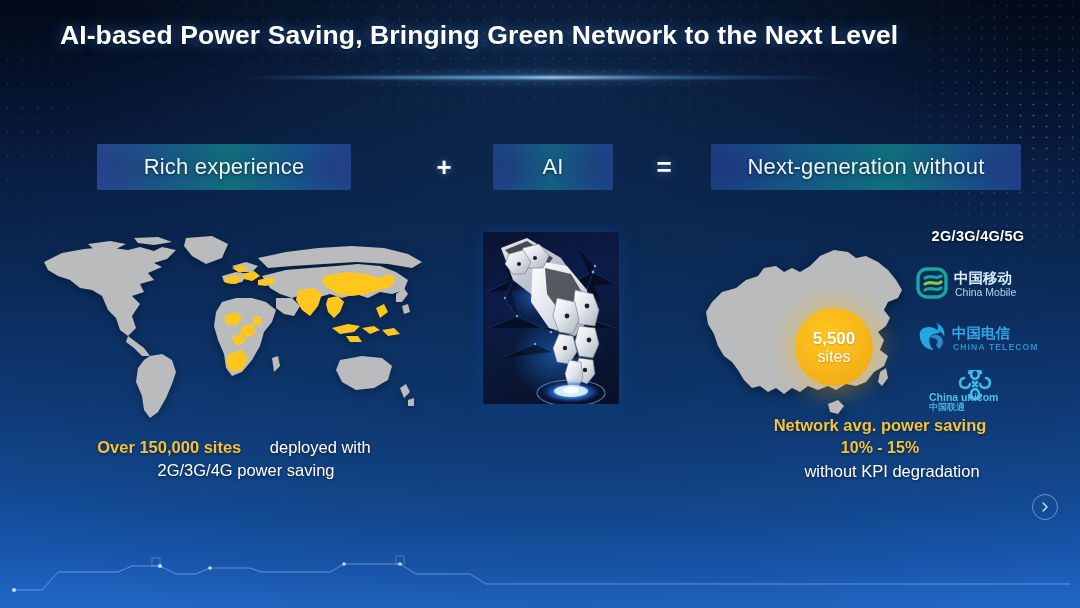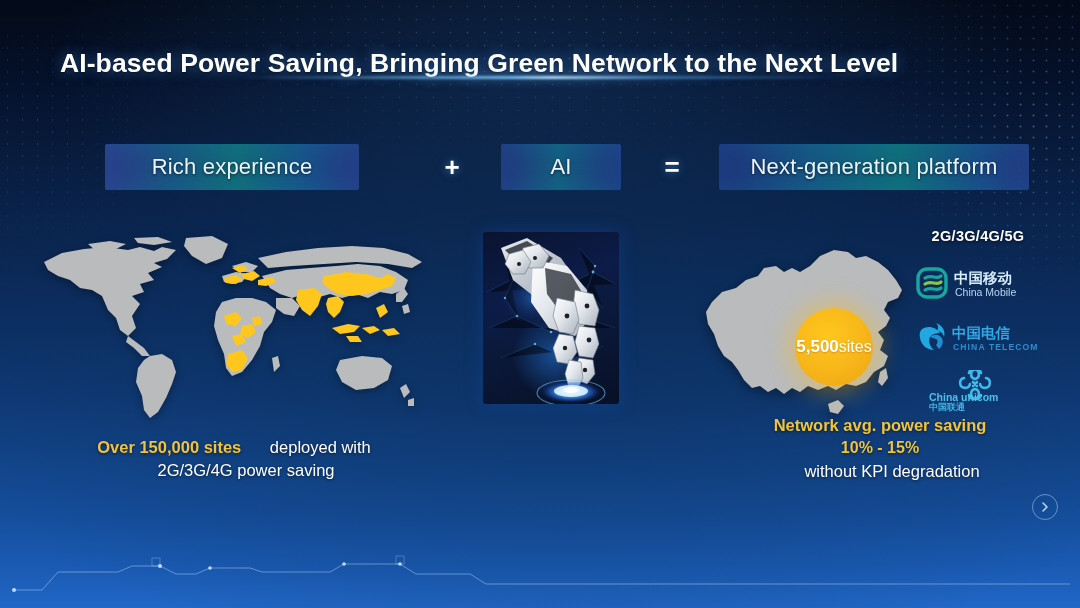--- a/index.html
+++ b/index.html
@@ -49,39 +49,39 @@
     left:0; top:30px; width:260px; height:300px;
     background-image:radial-gradient(circle, rgba(110,180,245,.45) 0.7px, transparent 1.1px);
     background-size:15px 12px;
     -webkit-mask-image:radial-gradient(ellipse 170px 190px at 12% 30%, #000 0%, transparent 80%);
             mask-image:radial-gradient(ellipse 170px 190px at 12% 30%, #000 0%, transparent 80%);
     opacity:.5;
   }
 
   
   .title {
-    position:absolute; left:60px; top:48px; width:960px;
+    position:absolute; left:60px; top:20px; width:960px;
     color:#ffffff; font-size:26.5px; font-weight:bold; letter-spacing:.1px;
     white-space:nowrap;
     text-shadow:0 0 14px rgba(80,150,230,.55), 0 1px 2px rgba(0,0,0,.8);
   }
   .title-glow {
     position:absolute; left:240px; top:76px; width:600px; height:3px;
     background:linear-gradient(90deg, rgba(60,130,220,0) 0%, rgba(120,200,255,.85) 45%,
                rgba(180,225,255,.95) 52%, rgba(90,170,240,.5) 70%, rgba(40,100,190,0) 100%);
     filter:blur(1.3px);
   }
   .title-glow2 {
     position:absolute; left:330px; top:71px; width:420px; height:12px;
     background:radial-gradient(ellipse at 50% 50%, rgba(120,195,255,.35) 0%, rgba(40,110,200,0) 72%);
     filter:blur(4px);
   }
 
   
-  .eq-band { position:absolute; left:8px; top:144px; width:968px; height:46px;text-decoration:underline; }
+  .eq-band { position:absolute; left:0; top:144px; width:968px; height:46px;text-decoration:underline; }
   .pill {
     position:absolute; top:0; height:46px; border-radius:2px;
     display:flex; align-items:center; justify-content:center;
     color:#eaf6ff; font-size:22px; letter-spacing:.2px;
     text-shadow:0 1px 3px rgba(0,0,0,.6);
   }
   .pill-rich {
     left:97px; width:254px;
     background:linear-gradient(90deg,
       rgba(44,60,140,.95) 0%, rgba(26,86,132,.95) 26%,
@@ -129,21 +129,21 @@
 
   
   .chinamap { left:688px; top:236px; width:230px; height:192px; }
   .chinamap svg { width:100%; height:100%; display:block;
     filter:drop-shadow(0 3px 6px rgba(0,0,0,.4)); }
   .bubble {
     position:absolute; left:795px; top:308px; width:78px; height:78px;
     border-radius:50%;
     background:radial-gradient(circle at 42% 35%, #ffc71e 0%, #f7b51a 55%, #eda40d 100%);
     box-shadow:0 0 22px 8px rgba(255,190,30,.38);
-    display:flex; align-items:center; justify-content:center;
+    display:flex; flex-direction:column; align-items:center; justify-content:center;
     line-height:1.12;
   }
   .bubble .b1 { color:#fff; font-size:17px; font-weight:bold; text-shadow:0 1px 2px rgba(150,90,0,.4); }
   .bubble .b2 { color:#fff; font-size:16px; text-shadow:0 1px 2px rgba(150,90,0,.4); }
 
   
   .ops { position:absolute; left:908px; top:228px; width:140px; }
   .ops-title {
     text-align:center; color:#ffffff; font-size:14.5px; font-weight:bold;
     letter-spacing:.3px; text-shadow:0 1px 3px rgba(0,0,0,.6);
@@ -189,21 +189,21 @@
 
   <div class="title">AI-based Power Saving, Bringing  Green Network to the Next Level</div>
   <div class="title-glow2"></div>
   <div class="title-glow"></div>
 
   <div class="eq-band">
     <div class="pill pill-rich">Rich experience</div>
     <div class="op op-plus">+</div>
     <div class="pill pill-ai">AI</div>
     <div class="op op-eq">=</div>
-    <div class="pill pill-next">Next-generation platform</div>
+    <div class="pill pill-next">Next-generation without</div>
   </div>
 
   <div class="panel worldmap">
     <svg viewBox="0 0 400 190" xmlns="http://www.w3.org/2000/svg">
       <g fill="#b9bbbd">
 
         <path d="M8,30 L26,21 L48,17 L70,15 L92,18 L104,15 L118,19 L126,15 L140,18 L131,27
                  L118,31 L126,35 L112,41 L118,48 L104,52 L108,60 L96,64 L104,72 L96,84
                  L100,96 L92,104 L84,98 L80,86 L72,78 L66,64 L56,58 L44,56 L34,48 L22,44
                  L12,38 Z"></path>

